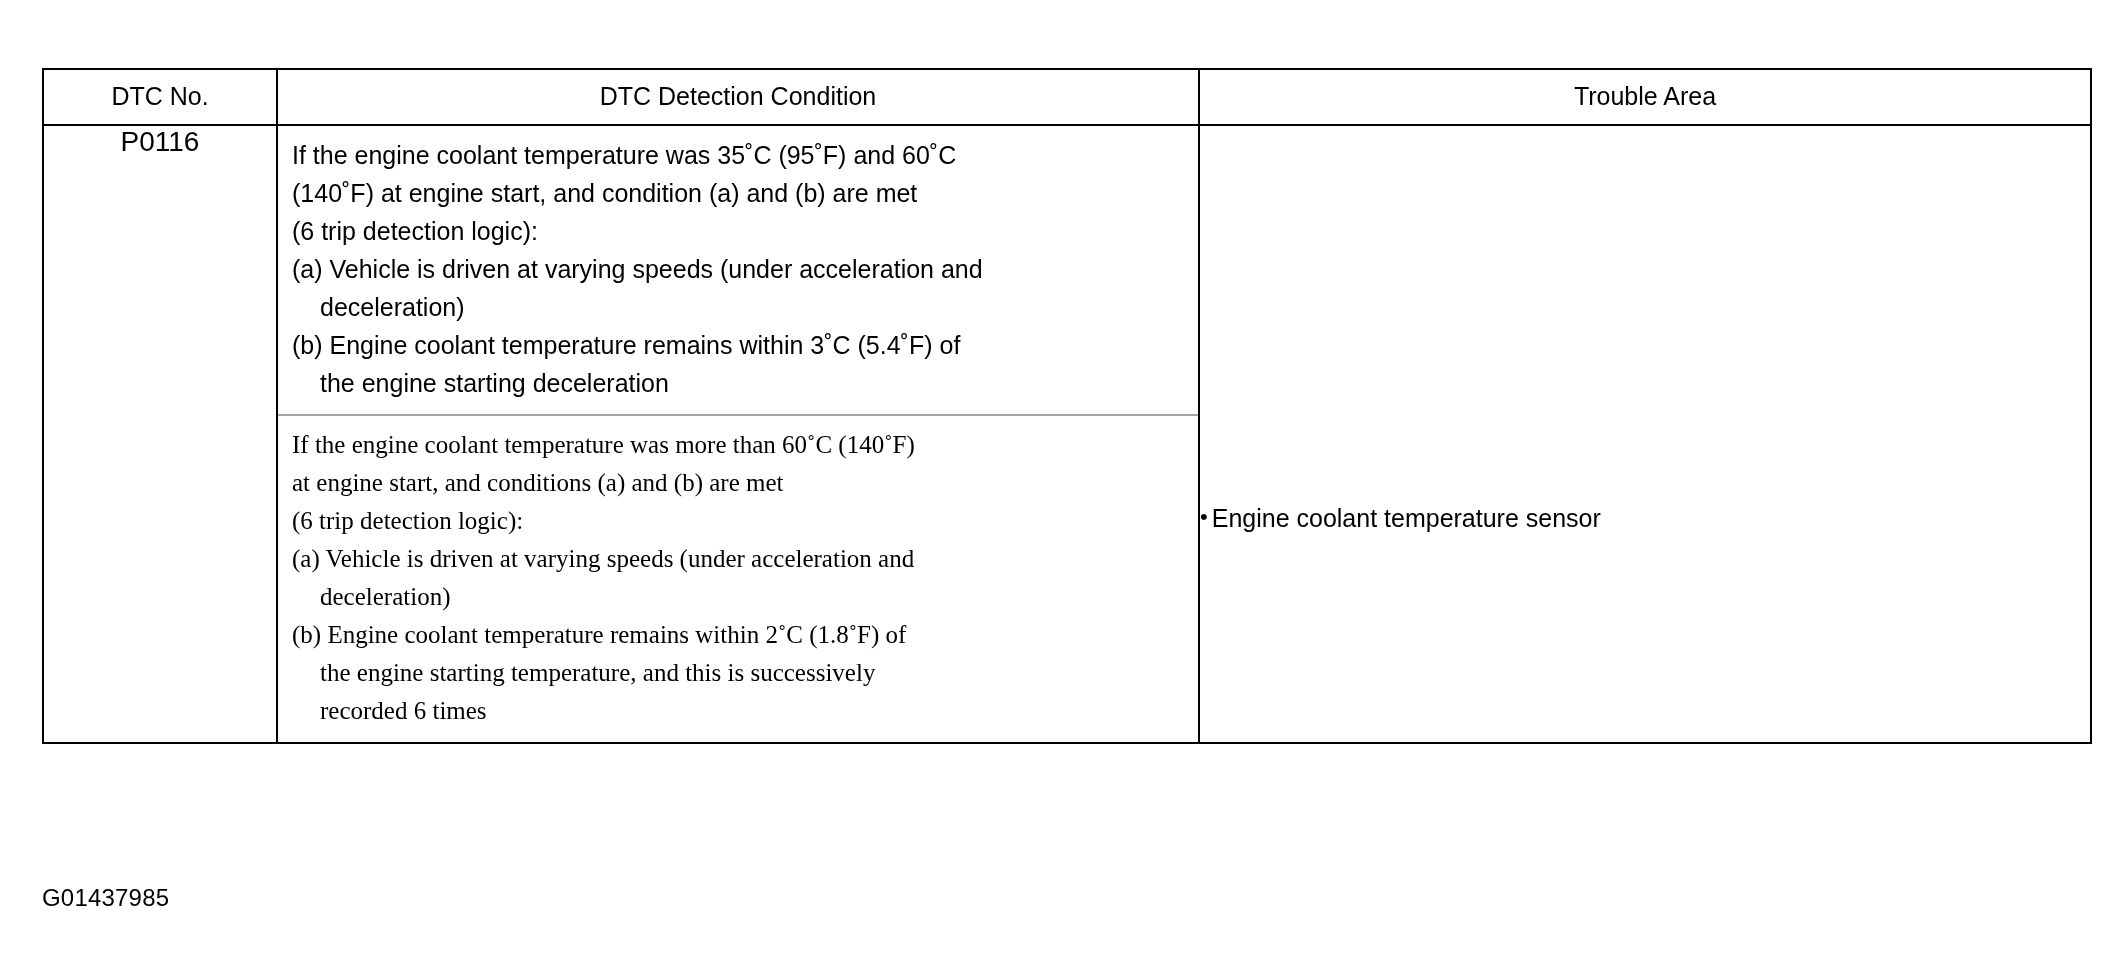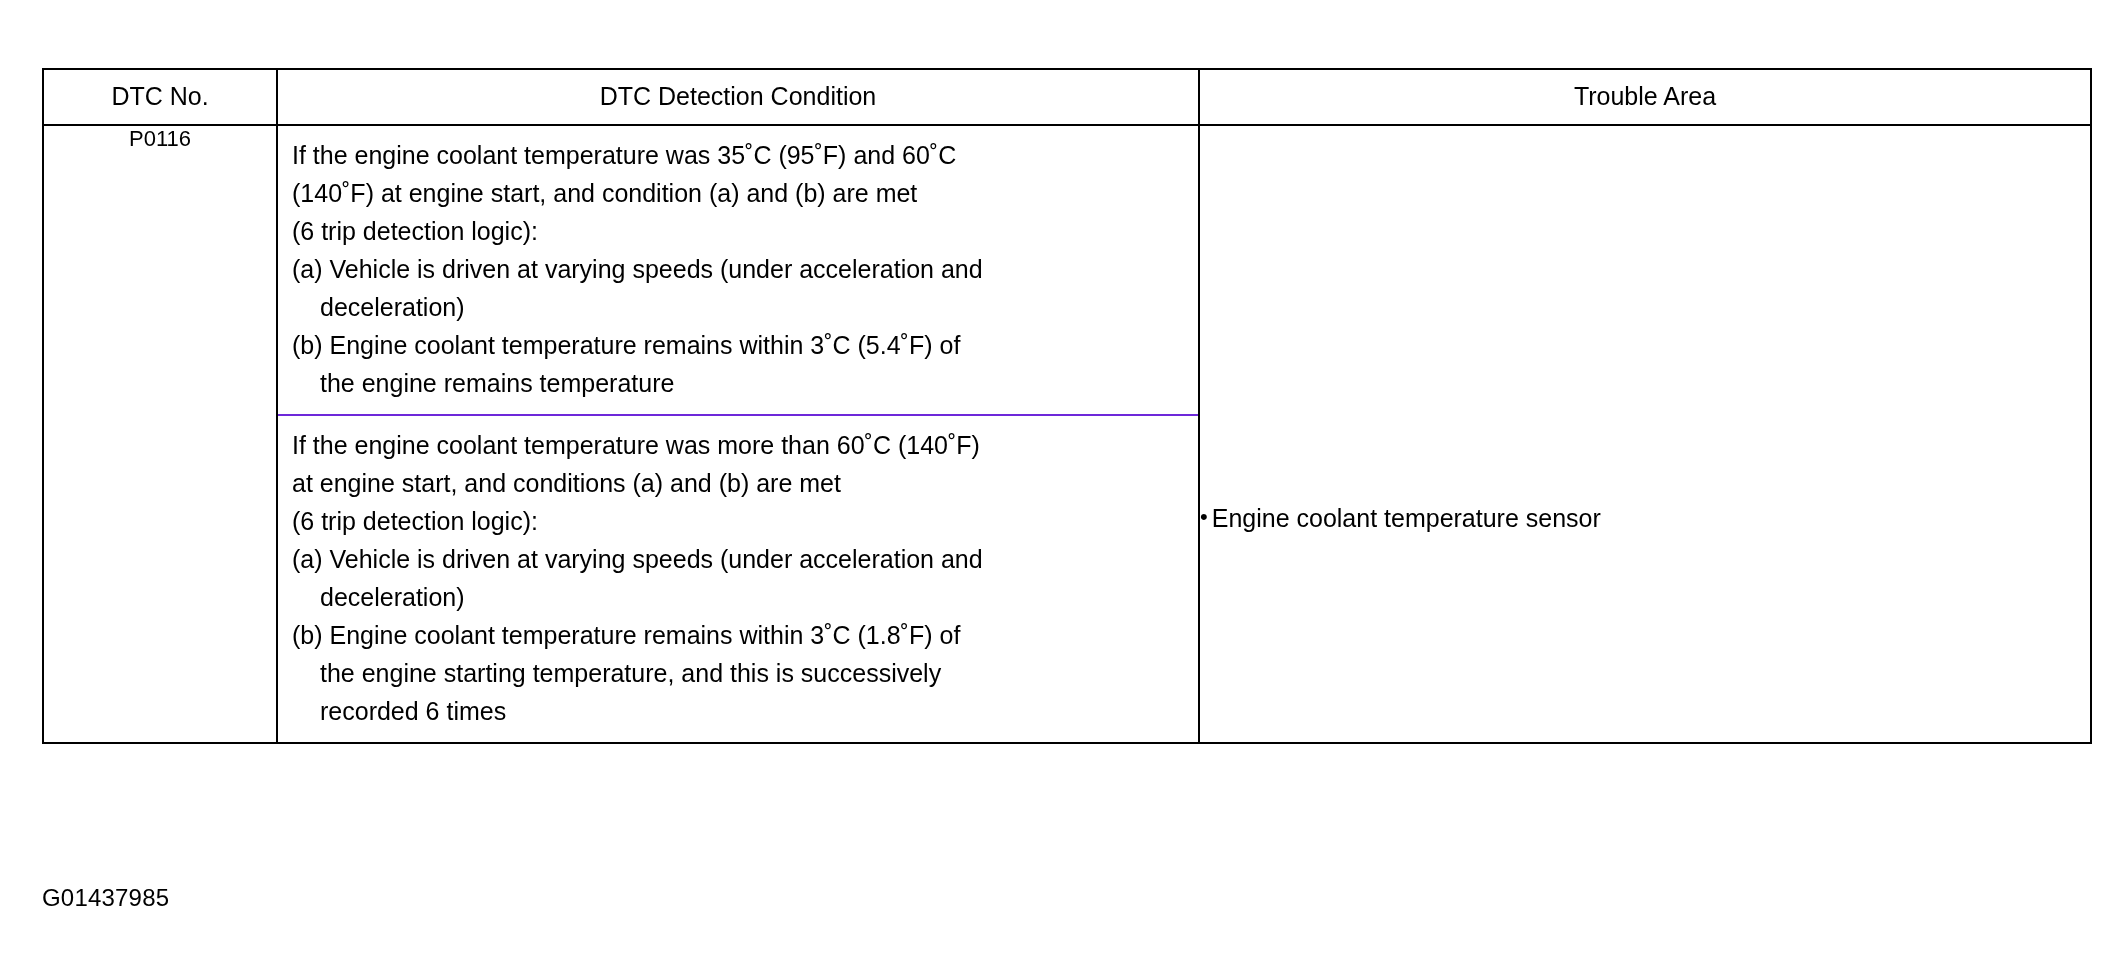--- a/index.html
+++ b/index.html
@@ -42,21 +42,21 @@
     padding: 11px 0 13px 0;
     line-height: 1.2;
   }
   .col-no { width: 232px; }
   .col-cond { width: 920px; }
   .col-area { width: 890px; margin-top: 28px; }
 
   .cell-dtcno {
     text-align: center;
     vertical-align: middle;
-    font-size: 22px;
+    font-size: 28px;
     margin-top: 27px;
   }
   .cell-area {
     vertical-align: top;
     font-size: 25px;
     padding: 13px 0 0 16px;
   }
   .bullet-row {
     display: flex;
     align-items: flex-start;
@@ -83,21 +83,22 @@
     width: 100%;
     border-collapse: collapse;
     table-layout: fixed;
     padding-left: 44px;
   }
   .nested td {
     border: none;
     padding: 0;
   }
   .nested tr + tr td {
-    border-top: 2px solid #6d28d9;
+    border-top: 2px solid #a3a3a3;
+    font-family: Liberation Serif, serif;
   }
   .figure-code {
     position: absolute;
     left: 42px;
     top: 884px;
     font-size: 24px;
     letter-spacing: 0.2px;
   }
 </style>
 </head>
@@ -121,33 +122,33 @@
             <tbody>
                 <tr>
               <td>
                 <div class="cond-block">
                   <div class="line">If the engine coolant temperature was 35˚C (95˚F) and 60˚C</div>
                   <div class="line">(140˚F) at engine start, and condition (a) and (b) are met</div>
                   <div class="line">(6 trip detection logic):</div>
                   <div class="line">(a) Vehicle is driven at varying speeds (under acceleration and</div>
                   <div class="line indent">deceleration)</div>
                   <div class="line">(b) Engine coolant temperature remains within 3˚C (5.4˚F) of</div>
-                  <div class="line indent">the engine remains temperature</div>
+                  <div class="line indent">the engine starting deceleration</div>
                 </div>
               </td>
             </tr>
             <tr>
               <td>
                 <div class="cond-block">
                   <div class="line">If the engine coolant temperature was more than 60˚C (140˚F)</div>
                   <div class="line">at engine start, and conditions (a) and (b) are met</div>
                   <div class="line">(6 trip detection logic):</div>
                   <div class="line">(a) Vehicle is driven at varying speeds (under acceleration and</div>
                   <div class="line indent">deceleration)</div>
-                  <div class="line">(b) Engine coolant temperature remains within 3˚C (1.8˚F) of</div>
+                  <div class="line">(b) Engine coolant temperature remains within 2˚C (1.8˚F) of</div>
                   <div class="line indent">the engine starting temperature, and this is successively</div>
                   <div class="line indent">recorded 6 times</div>
                 </div>
               </td>
             </tr>
           </tbody>
             </table>
         </td>
         <td class="cell-area col-area">
           <div class="bullet-row">

